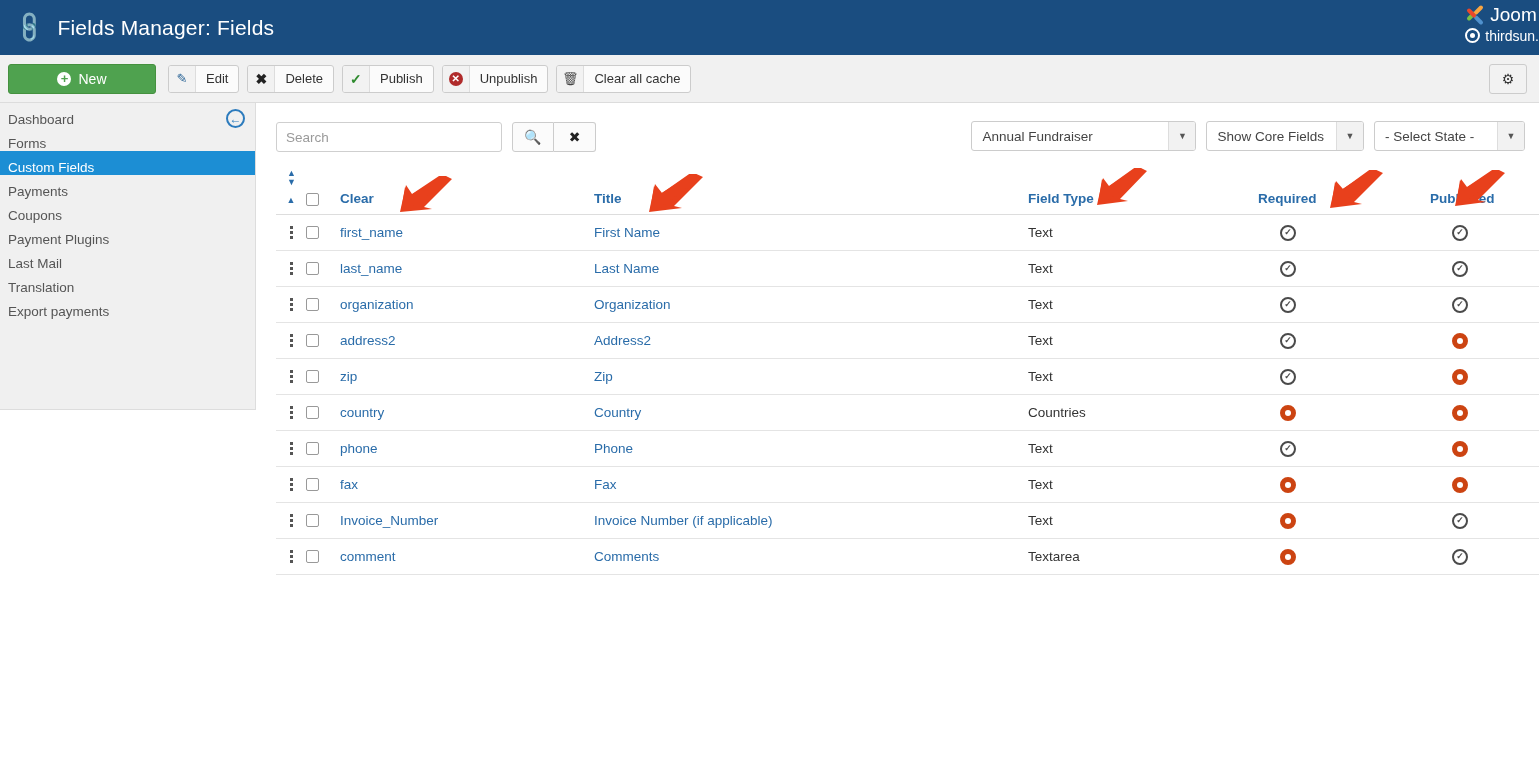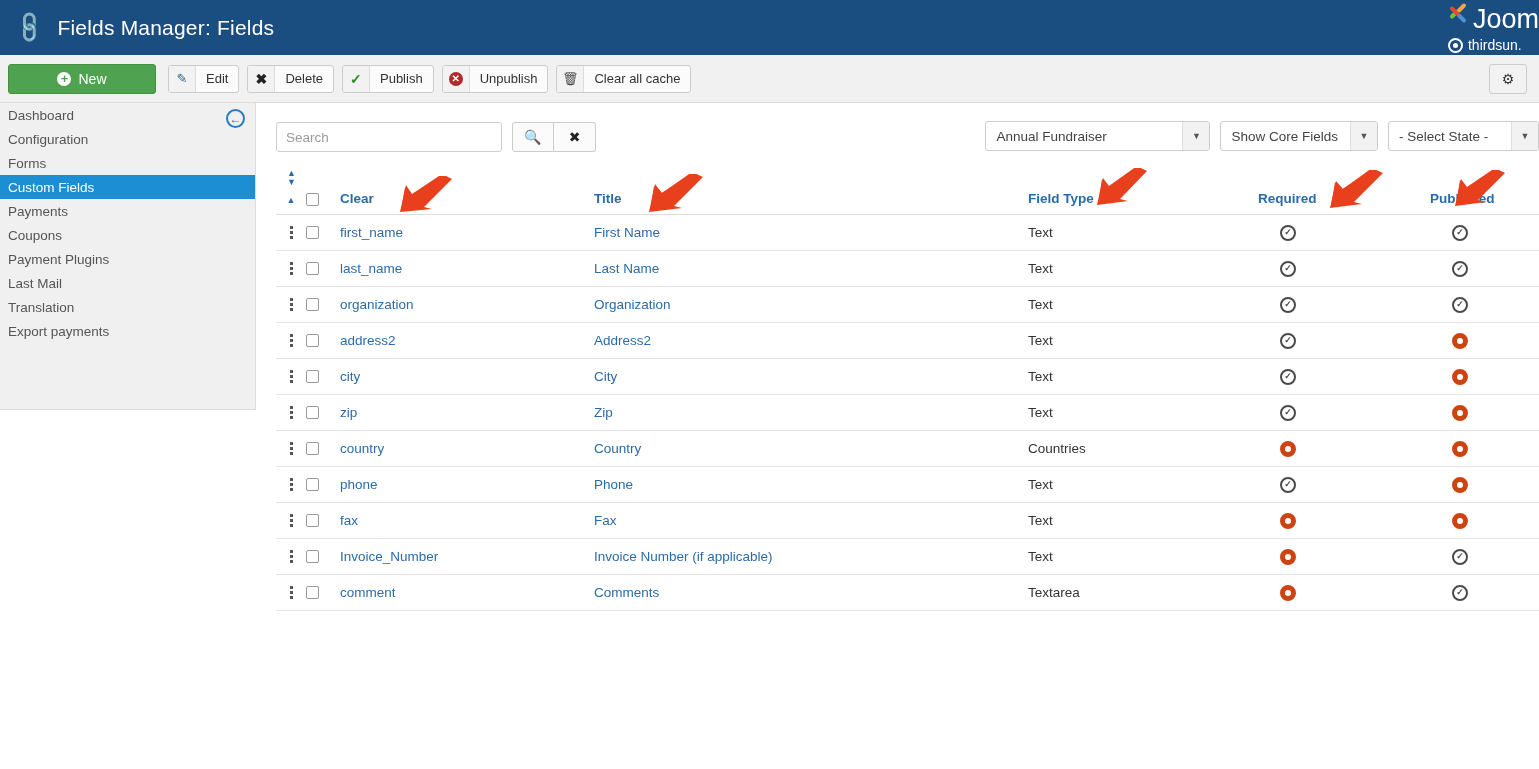--- a/index.html
+++ b/index.html
@@ -37,22 +37,22 @@
     letter-spacing:0.2px;
   }
   #brand {
     position:absolute;
     right:0; top:4px;
     text-align:left;
     color:#ffffff;
     line-height:1.15;
   }
   #brand .brand-row1 {
-    display:flex; align-items:flex-start;
-    font-size:27px; font-weight:400;
+    display:flex; align-items:flex-end;
+    font-size:19px; font-weight:400;
   }
   #brand .brand-row2 {
     display:flex; align-items:center;
     font-size:14px; margin-top:2px;
   }
   .joomla-mark {
     width:20px; height:20px;
     margin-right:5px;
     position:relative; display:inline-block;
   }
@@ -150,21 +150,21 @@
   #collapse-btn {
     position:absolute; right:10px; top:6px;
     width:19px; height:19px; border-radius:50%;
     border:2px solid #2c7bbd; color:#2c7bbd;
     display:flex; align-items:center; justify-content:center;
     font-size:12px; line-height:1; cursor:pointer;
     background:#f0f0f0;
   }
   .nav-item {
     height:24px;
-    display:flex; align-items:center;
+    display:flex; align-items:flex-end;
     padding-left:8px;
     color:#555555;
     font-size:13.5px;
     cursor:pointer;
   }
   .nav-item:first-of-type { margin-top:30px; }
   .nav-item.active {
     background:#1c8ed4;
     color:#ffffff;
   }
@@ -191,21 +191,21 @@
   .sq-btn {
     width:42px; height:30px;
     background:#fbfbfb; border:1px solid #cccccc;
     display:flex; align-items:center; justify-content:center;
     font-size:14px; color:#222; cursor:pointer;
   }
   #search-go { margin-left:10px; border-radius:3px 0 0 3px; }
   #search-clear { border-left:none; border-radius:0 3px 3px 0; }
 
   .filters-right {
-    position:absolute; right:0; top:0;
+    position:absolute; right:14px; top:0;
     display:flex; align-items:center;
   }
   .sel {
     display:flex; align-items:stretch;
     height:30px; margin-left:10px;
     border:1px solid #cccccc; border-radius:3px;
     background:#ffffff; cursor:pointer;
   }
   .sel .sel-lbl {
     display:flex; align-items:center;
@@ -363,23 +363,20 @@
       <span class="g">⚙</span>
     </div>
 </div>
 
 <div id="body-wrap">
 
   <div id="sidebar">
     <div id="collapse-btn">←</div>
     <div class="nav-item">
         <span>Dashboard</span>
-      </div>
-    <div class="nav-item">
-        <span>Configuration</span>
       </div>
     <div class="nav-item">
         <span>Forms</span>
       </div>
     <div class="nav-item active">
         <span>Custom Fields</span>
       </div>
     <div class="nav-item">
         <span>Payments</span>
       </div>
@@ -558,47 +555,20 @@
             <td class="c-handle">
               <span class="dots">
                 <i></i>
                 <i></i>
                 <i></i>
               </span>
             </td>
             <td class="c-check">
               <span class="rowcb"></span>
             </td>
-            <td class="c-name"><a class="link">city</a></td>
-            <td class="c-title"><a class="link">City</a></td>
-            <td class="c-type">Text</td>
-            <td class="c-req">
-              <div class="st">
-                <span class="ico-ok">✓</span>
-              </div>
-            </td>
-            <td class="c-pub">
-              <div class="st">
-                <span class="ico-no">
-                  <i></i>
-                </span>
-              </div>
-            </td>
-          </tr>
-          <tr>
-            <td class="c-handle">
-              <span class="dots">
-                <i></i>
-                <i></i>
-                <i></i>
-              </span>
-            </td>
-            <td class="c-check">
-              <span class="rowcb"></span>
-            </td>
             <td class="c-name"><a class="link">zip</a></td>
             <td class="c-title"><a class="link">Zip</a></td>
             <td class="c-type">Text</td>
             <td class="c-req">
               <div class="st">
                 <span class="ico-ok">✓</span>
               </div>
             </td>
             <td class="c-pub">
               <div class="st">

